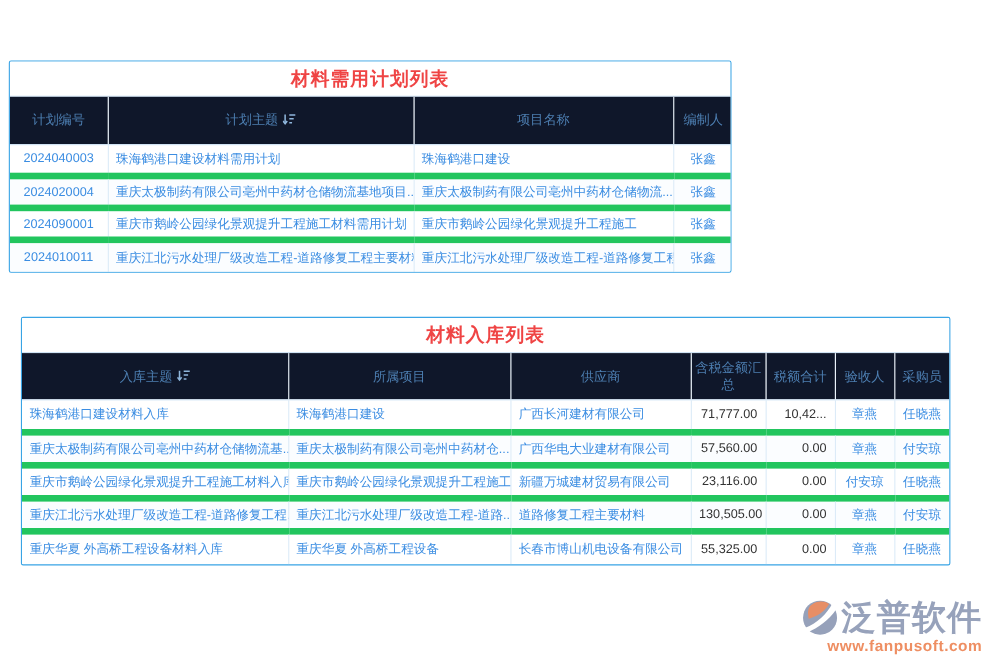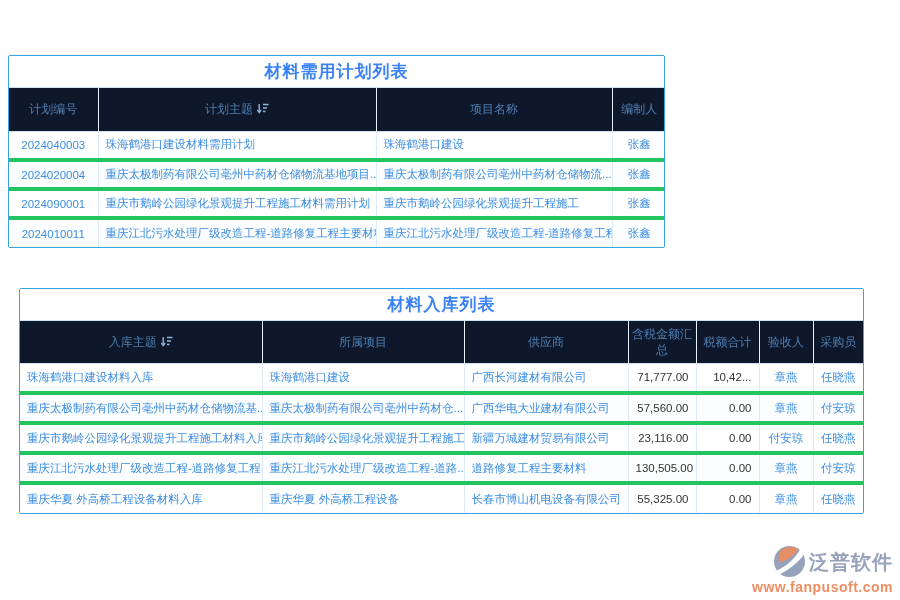--- a/index.html
+++ b/index.html
@@ -8,55 +8,55 @@
     width:900px; height:600px; position:relative; background:#ffffff;
     font-family:"Liberation Sans","DejaVu Sans",sans-serif;
     overflow:hidden;
   }
   .tbl {
     position:absolute; background:#fff;
     border:1px solid #38a4e5; border-radius:2px; overflow:hidden;
   }
   .tbl-title {
     height:32px; line-height:32px; text-align:center;
-    font-weight:bold; font-size:17px; color:#3b82f6;
+    font-weight:bold; font-size:17px; color:#ef4444;
     letter-spacing:1px; border-bottom:1px solid #cfe3f4; background:#fff;
   }
   table { border-collapse:collapse; table-layout:fixed; width:100%; }
   thead th {
     background:#0f172a; color:#4d7fb2; font-weight:normal; font-size:12px;
     text-align:center; vertical-align:middle;
     border-right:1px solid #eaf3fb; border-bottom:1px solid #cfe3f4;
     padding:0 3px; line-height:1.35;
   }
   #plan-table thead th { height:43px; }
   #in-table thead th { height:42px; }
   tbody td {
     font-size:11.5px; color:#3b8de2; background:#fff;
-    border-right:1px solid #dcebf8; border-bottom:4px solid #22c55e;
+    border-right:1px solid #dcebf8; border-bottom:6px solid #22c55e;
     padding:0 7px; white-space:nowrap; overflow:hidden; vertical-align:middle;
   }
   #plan-table tbody td { height:29px; }
   #in-table tbody td { height:30px; }
   tbody tr:nth-child(even) td { background:#fbfdff; }
   tbody tr:last-child td { border-bottom:none; }
   th:last-child, td:last-child { border-right:none; }
   .center { text-align:center; }
   .right  { text-align:right; }
   .dark   { color:#333333; }
   .sort-icon { margin-left:4px; vertical-align:-1px; }
 
   
   .brand {
     position:absolute; right:7px; bottom:5px;
     display:flex; flex-direction:column; align-items:flex-end;
   }
   .brand-row { display:flex; align-items:center; }
   .brand-name {
-    font-size:20px; font-weight:bold; color:#97a2bb;
+    font-size:31px; font-weight:bold; color:#97a2bb;
     letter-spacing:1px; margin-left:3px; line-height:1;
   }
   .brand-url {
     font-size:14px; font-weight:bold; color:#ee8e62;
     margin-top:1px; letter-spacing:0.5px;
   }
 </style>
 </head>
 <body>
 

